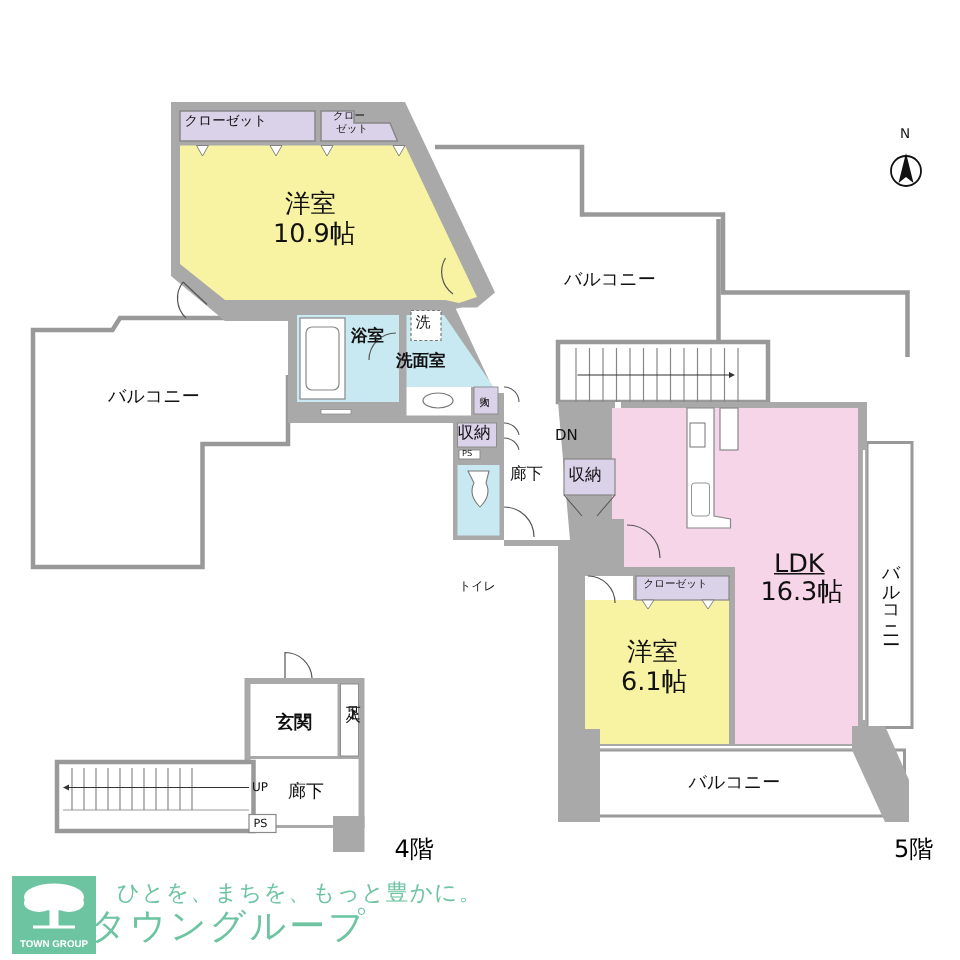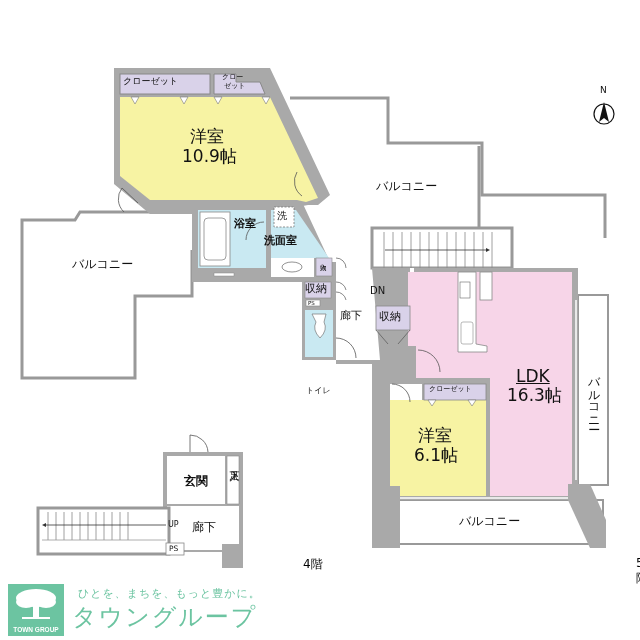--- a/index.html
+++ b/index.html
@@ -5,25 +5,25 @@
     html, body { margin: 0; padding: 0; background: #ffffff; }
     body { width: 640px; height: 640px; position: relative; overflow: hidden;
            font-family: "DejaVu Sans", "Liberation Sans", sans-serif; }
     svg.plan { position: absolute; left: 0; top: 0; }
     .lbl { position: absolute; color: #111; white-space: nowrap; line-height: 1.1; text-align: center; }
     .room-big { font-size: 17px; }
     .room-md { font-size: 12px; }
     .room-sm { font-size: 9px; }
     .room-xs { font-size: 7px; }
     .vert { writing-mode: vertical-rl; text-orientation: upright; letter-spacing: 0; }
-    .floor-lbl { font-size: 12px; position: absolute; margin-left: 40px; }
+    .floor-lbl { font-size: 16px; position: absolute; }
     .logo { position: absolute; left: 8px; top: 584px; width: 56px; height: 52px; background: #6cc4a1; }
     .logo-text { position: absolute; left: 0; bottom: 3px; width: 56px; text-align: center; color: #fff; font-size: 6.5px; font-weight: bold; font-family: "Liberation Sans", sans-serif; }
-    .tagline { position: absolute; left: 78px; top: 586px; font-size: 11px; color: #6cc4a1; letter-spacing: 1px; }
-    .brand { position: absolute; left: 72px; top: 601px; font-size: 24px; color: #6cc4a1; letter-spacing: 2px; }
+    .tagline { position: absolute; left: 78px; top: 586px; font-size: 15px; color: #6cc4a1; letter-spacing: 1px; }
+    .brand { position: absolute; left: 60px; top: 601px; font-size: 24px; color: #6cc4a1; letter-spacing: 2px; }
     .north { position: absolute; left: 592px; top: 86px; width: 24px; height: 44px; }
   </style>
 </head>
 <body>
 
 <svg class="plan" width="640" height="640" viewBox="0 0 640 640">
 
   <polyline points="290,98 388,98 388,143 482,143 482,195 605,195 605,238" fill="none" stroke="#999" stroke-width="3"></polyline>
   <polyline points="290,101 385,101 385,146 479,146 479,198 602,198" fill="none" stroke="#fff" stroke-width="1"></polyline>
   <line x1="479" y1="146" x2="479" y2="228" stroke="#999" stroke-width="3"></line>

